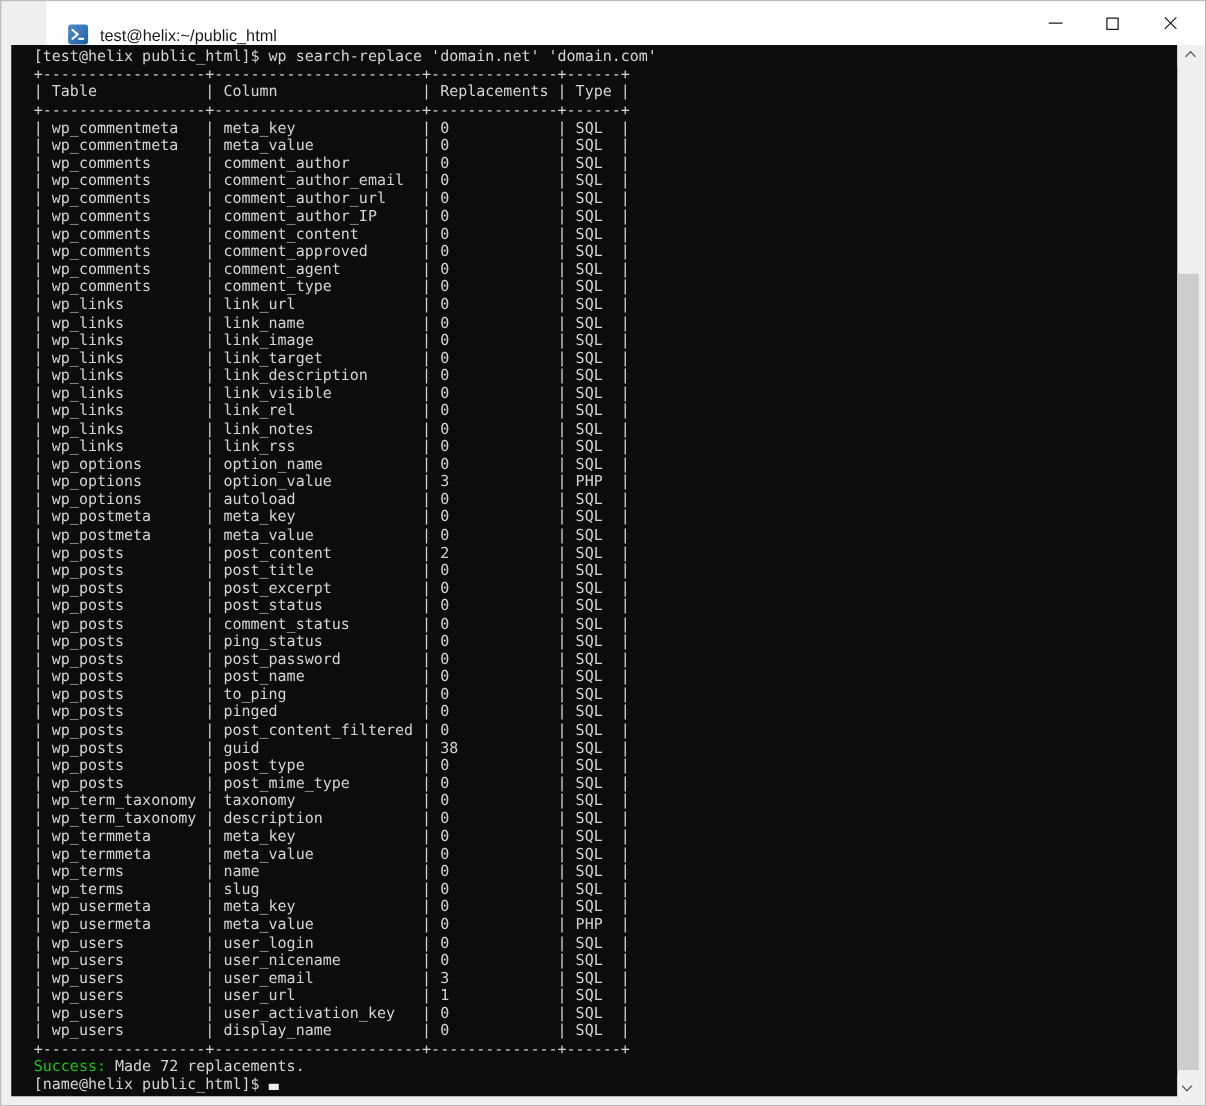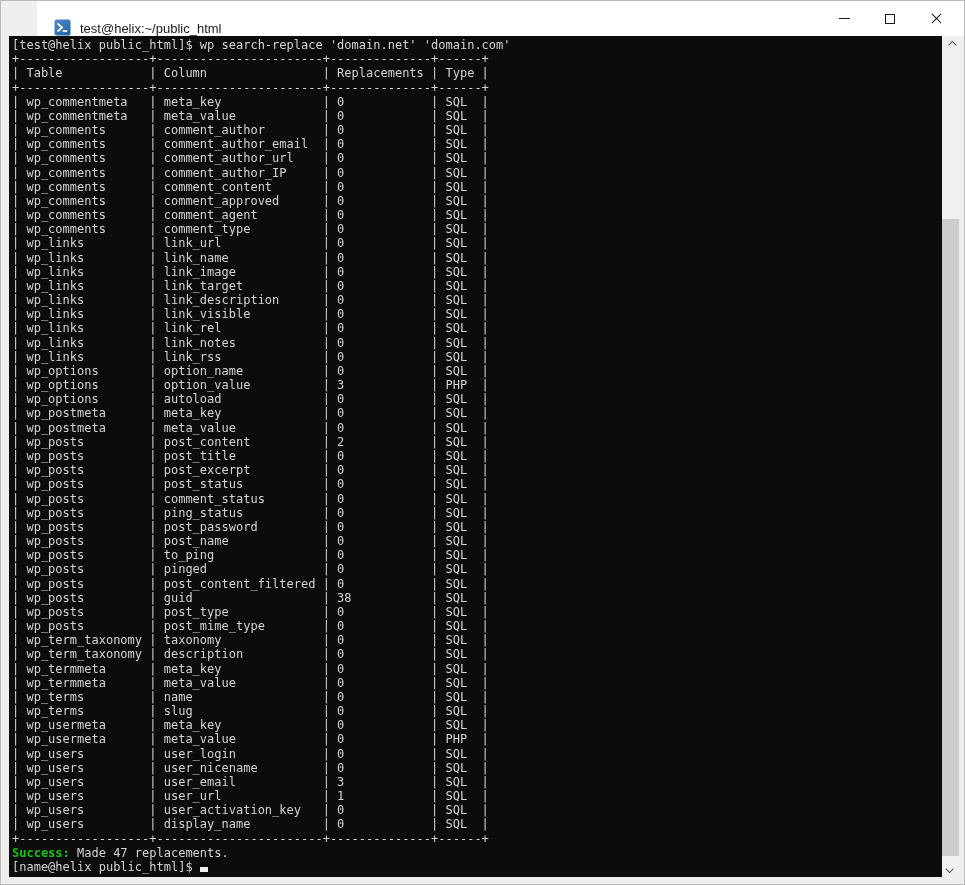--- a/index.html
+++ b/index.html
@@ -16,21 +16,21 @@
   .ctl-btn { width:46px; height:35px; display:flex; align-items:center; justify-content:center; cursor:default; }
   .glyph-min { width:11px; height:1px; background:#1b1b1b; }
   .glyph-max { width:10px; height:10px; border:1px solid #1b1b1b; }
   .glyph-close { position:relative; width:13px; height:13px; }
   .glyph-close i { position:absolute; left:0; top:6px; width:13px; height:1px; background:#1b1b1b; }
   .glyph-close i:first-child { transform:rotate(45deg); }
   .glyph-close i:last-child  { transform:rotate(-45deg); }
   
   .console { position:absolute; left:8px; top:35px; width:933px; height:841px;
              background:#0c0c0c; overflow:hidden; cursor:text; }
-  pre.term { margin:0; padding:2px 0 0 3px;
+  pre.term { margin:0; padding:2px 0 0 18px;
              font-family:"DejaVu Sans Mono","Liberation Mono",monospace;
              font-size:12px; line-height:14.17px; color:#d4d4d4; white-space:pre; }
   .cursor { display:inline-block; width:8px; height:5px; background:#efefef; vertical-align:-1px; }
   
   .scrollbar { position:absolute; left:941px; top:35px; width:17px; height:841px; background:#f0f0f0; }
   .sb-btn { position:absolute; left:0; width:17px; height:17px; background:#f0f0f0;
             display:flex; align-items:center; justify-content:center; }
   .sb-up { top:0; } .sb-down { bottom:0; }
   .chev { width:6px; height:6px; border-top:1.5px solid #555; border-right:1.5px solid #555; }
   .chev-up   { transform:rotate(-45deg) translate(1px,1px); }
@@ -122,21 +122,21 @@
 | wp_terms         | slug                  | 0            | SQL  |
 | wp_usermeta      | meta_key              | 0            | SQL  |
 | wp_usermeta      | meta_value            | 0            | PHP  |
 | wp_users         | user_login            | 0            | SQL  |
 | wp_users         | user_nicename         | 0            | SQL  |
 | wp_users         | user_email            | 3            | SQL  |
 | wp_users         | user_url              | 1            | SQL  |
 | wp_users         | user_activation_key   | 0            | SQL  |
 | wp_users         | display_name          | 0            | SQL  |
 +------------------+-----------------------+--------------+------+
-</span><span style="color: rgb(22, 198, 12); font-weight: bold;">Success:</span><span> Made 47 replacements.
+</span><span style="color: rgb(22, 198, 12);">Success:</span><span> Made 72 replacements.
 </span><span>[name@helix public_html]$ </span><span class="cursor"></span></pre>
   </div>
 
   <div class="scrollbar">
     <div class="sb-btn sb-up">
       <div class="chev chev-up"></div>
     </div>
     <div class="sb-thumb"></div>
     <div class="sb-btn sb-down">
       <div class="chev chev-down"></div>

